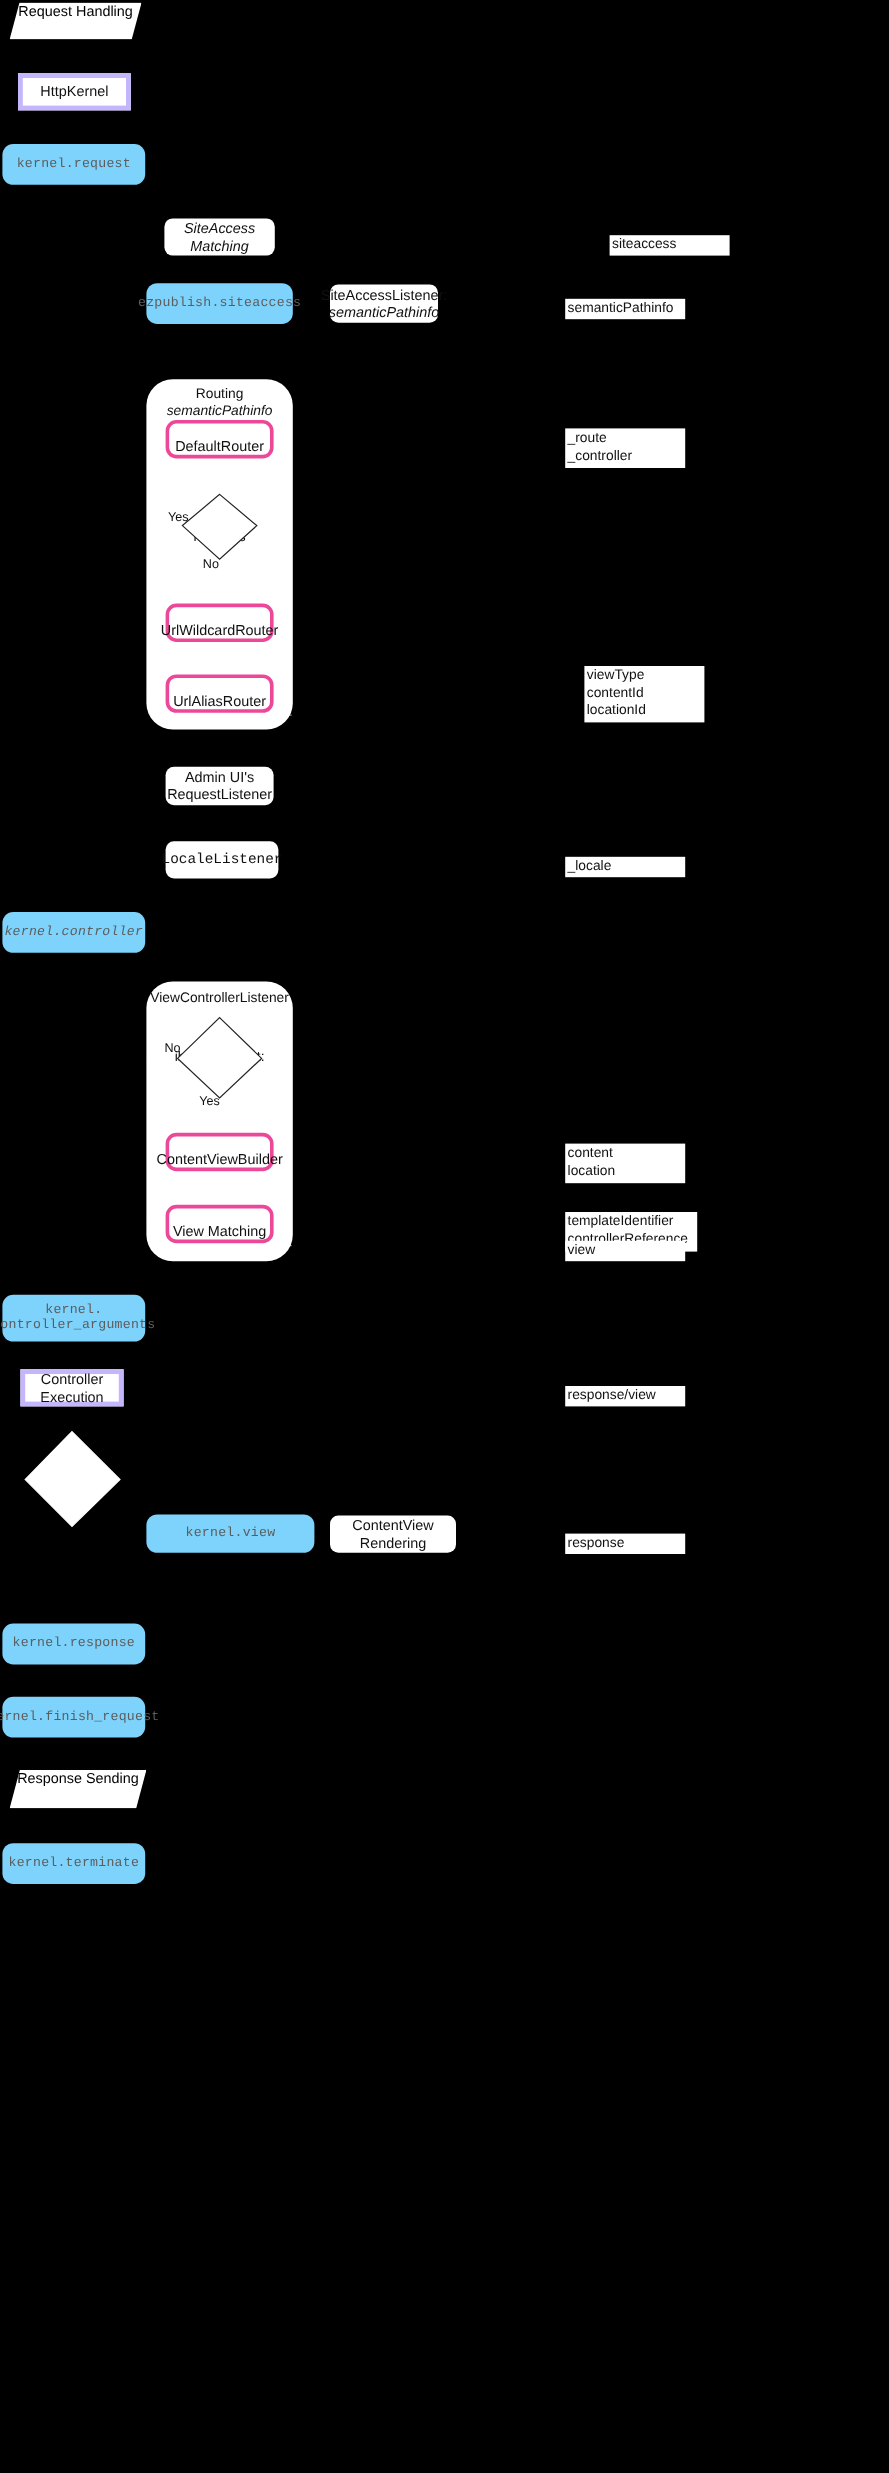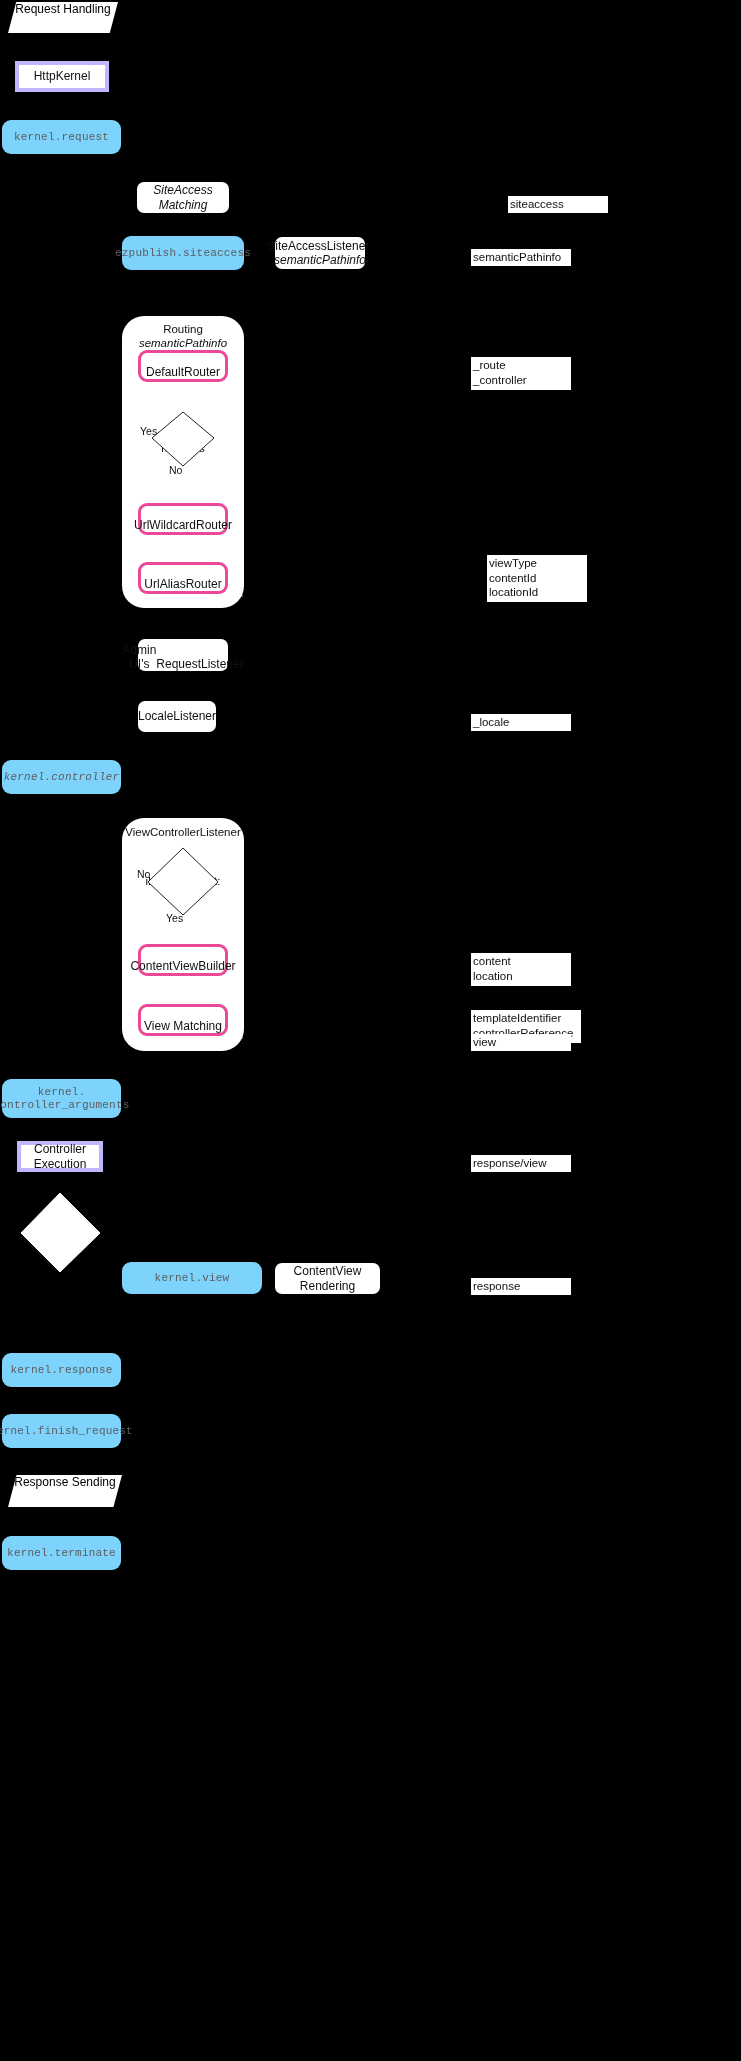--- a/index.html
+++ b/index.html
@@ -213,26 +213,26 @@
   </div>
 
   <div class="node rbox-outline" style="left:138px; top:503px; width:90px; height:32px;">
     <span>UrlWildcardRouter</span>
   </div>
 
   <div class="node rbox-outline" style="left:138px; top:562px; width:90px; height:32px;">
     <span>UrlAliasRouter</span>
   </div>
 
-  <div class="node rbox" style="left:138px; top:639px; width:90px; height:32px; flex-direction:row;align-items:flex-end;">
+  <div class="node rbox" style="left:138px; top:639px; width:90px; height:32px; flex-direction:column;">
     <span>Admin UI's</span>
     <span>RequestListener</span>
   </div>
 
-  <div class="node rbox" style="left:138px; top:701px; width:78px; height:31px;">
+  <div class="node rbox" style="left:138px; top:701px; width:94px; height:31px;font-family:Liberation Mono, monospace;">
     <span>LocaleListener</span>
   </div>
 
   <div class="node event" style="left:2px; top:760px; width:119px; height:34px;font-style:italic;">
     <span class="line">kernel.controller</span>
   </div>
 
   <div class="group" style="left:122px; top:818px; width:122px; height:233px;">
   </div>
   <div class="group-title" style="left:122px; top:826px; width:122px;">

